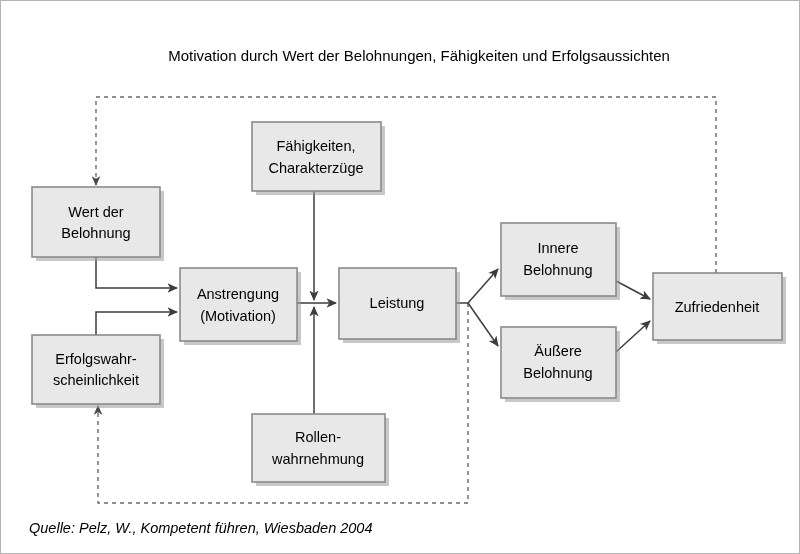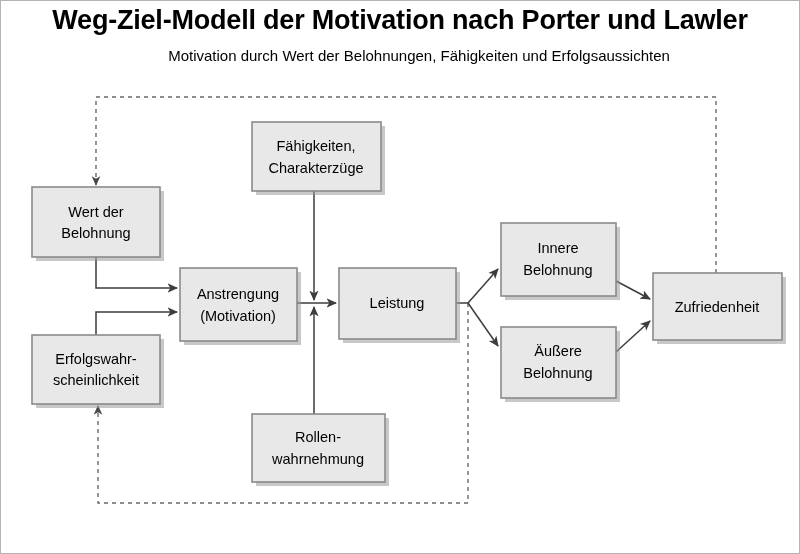--- a/index.html
+++ b/index.html
@@ -70,21 +70,20 @@
     stroke-width:1.4;
     fill:none;
     stroke-dasharray:4 4;
   }
 </style>
 </head>
 <body>
 
 <div id="page">
 
-  <div class="title">Weg-Ziel-Modell der Motivation nach Porter und Lawler</div>
   <div class="subtitle">Motivation durch Wert der Belohnungen, Fähigkeiten und Erfolgsaussichten</div>
 
   <svg id="diagram" viewBox="0 0 800 554">
     <defs>
       <marker id="arrow" viewBox="0 0 10 10" refX="9" refY="5" markerWidth="7" markerHeight="7" orient="auto-start-reverse">
         <path d="M 0 0.6 L 10 5 L 0 9.4 L 2.6 5 Z" fill="#3d3d3d"></path>
       </marker>
       <marker id="arrow-dash" viewBox="0 0 10 10" refX="9" refY="5" markerWidth="7" markerHeight="7" orient="auto-start-reverse">
         <path d="M 0 0.6 L 10 5 L 0 9.4 L 2.6 5 Z" fill="#4a4a4a"></path>
       </marker>
@@ -182,14 +181,15 @@
     </g>
 
     <g>
       <rect class="node-shadow" x="656" y="276" width="129" height="67"></rect>
       <rect class="node-rect" x="652" y="272" width="129" height="67"></rect>
       <text class="node-label" x="716" y="307">Zufriedenheit</text>
     </g>
 
   </svg>
 
+  <div class="source">Quelle: Pelz, W., Kompetent führen, Wiesbaden 2004</div>
 
 </div>
 
 </body></html>

